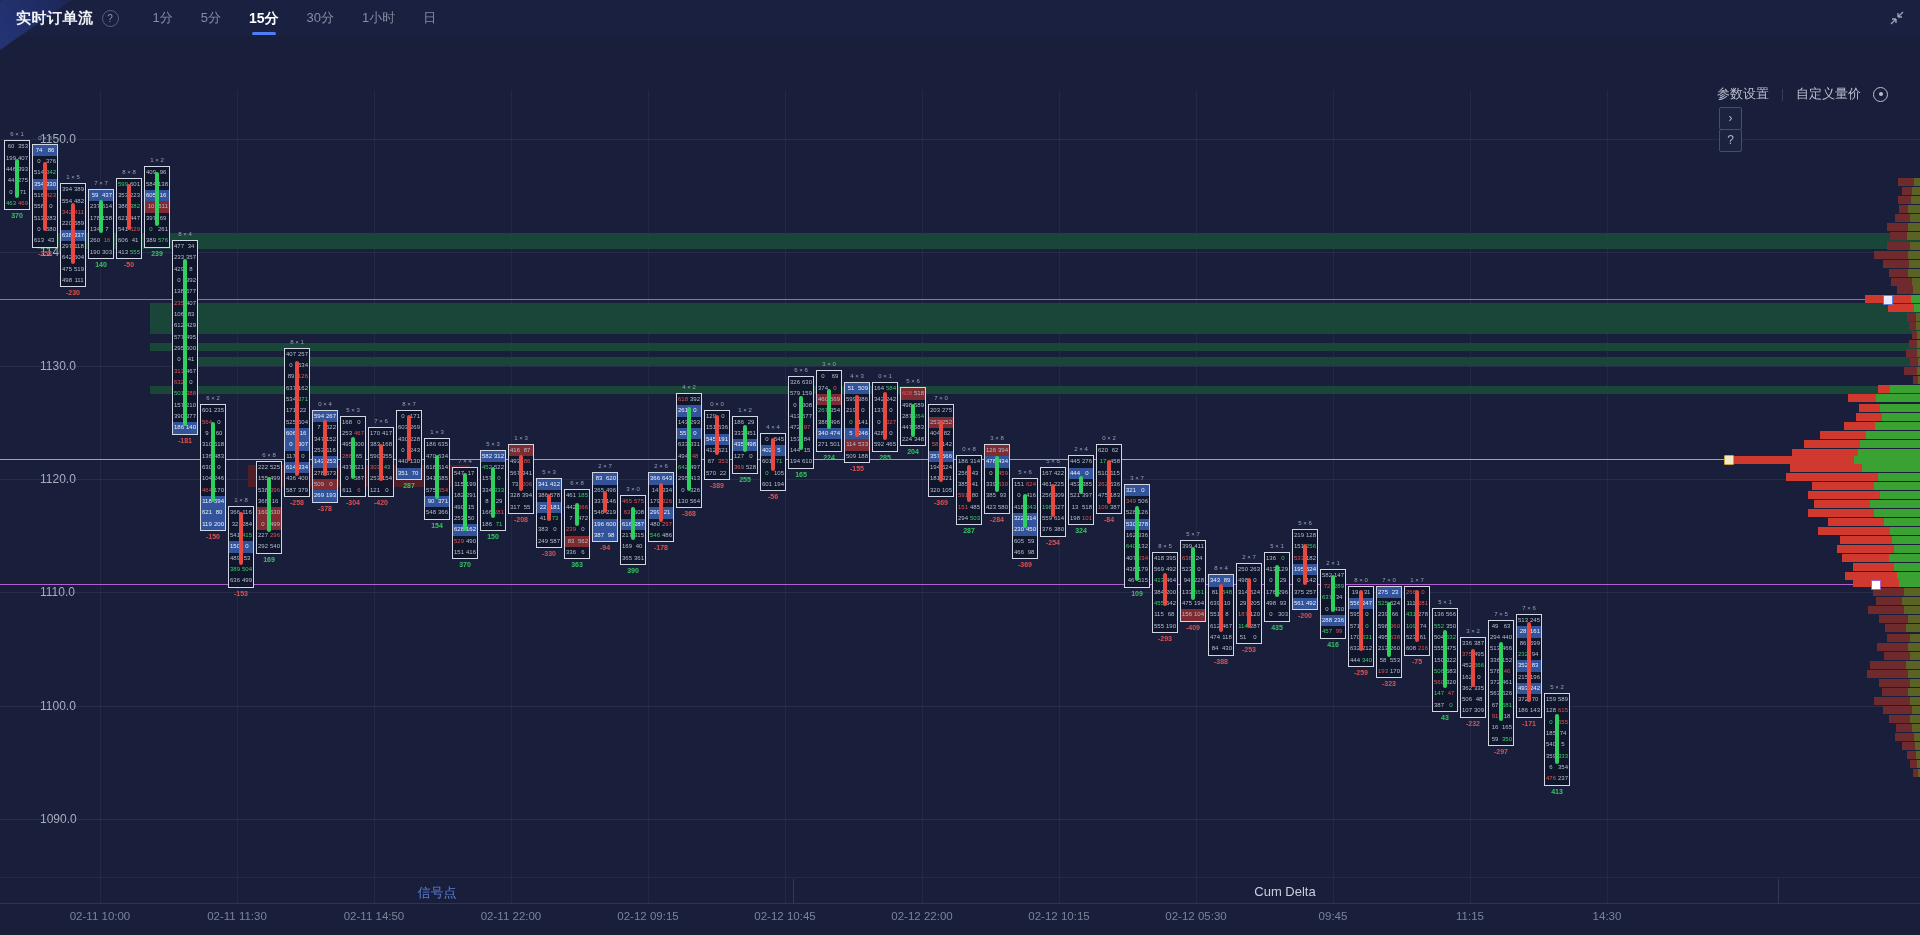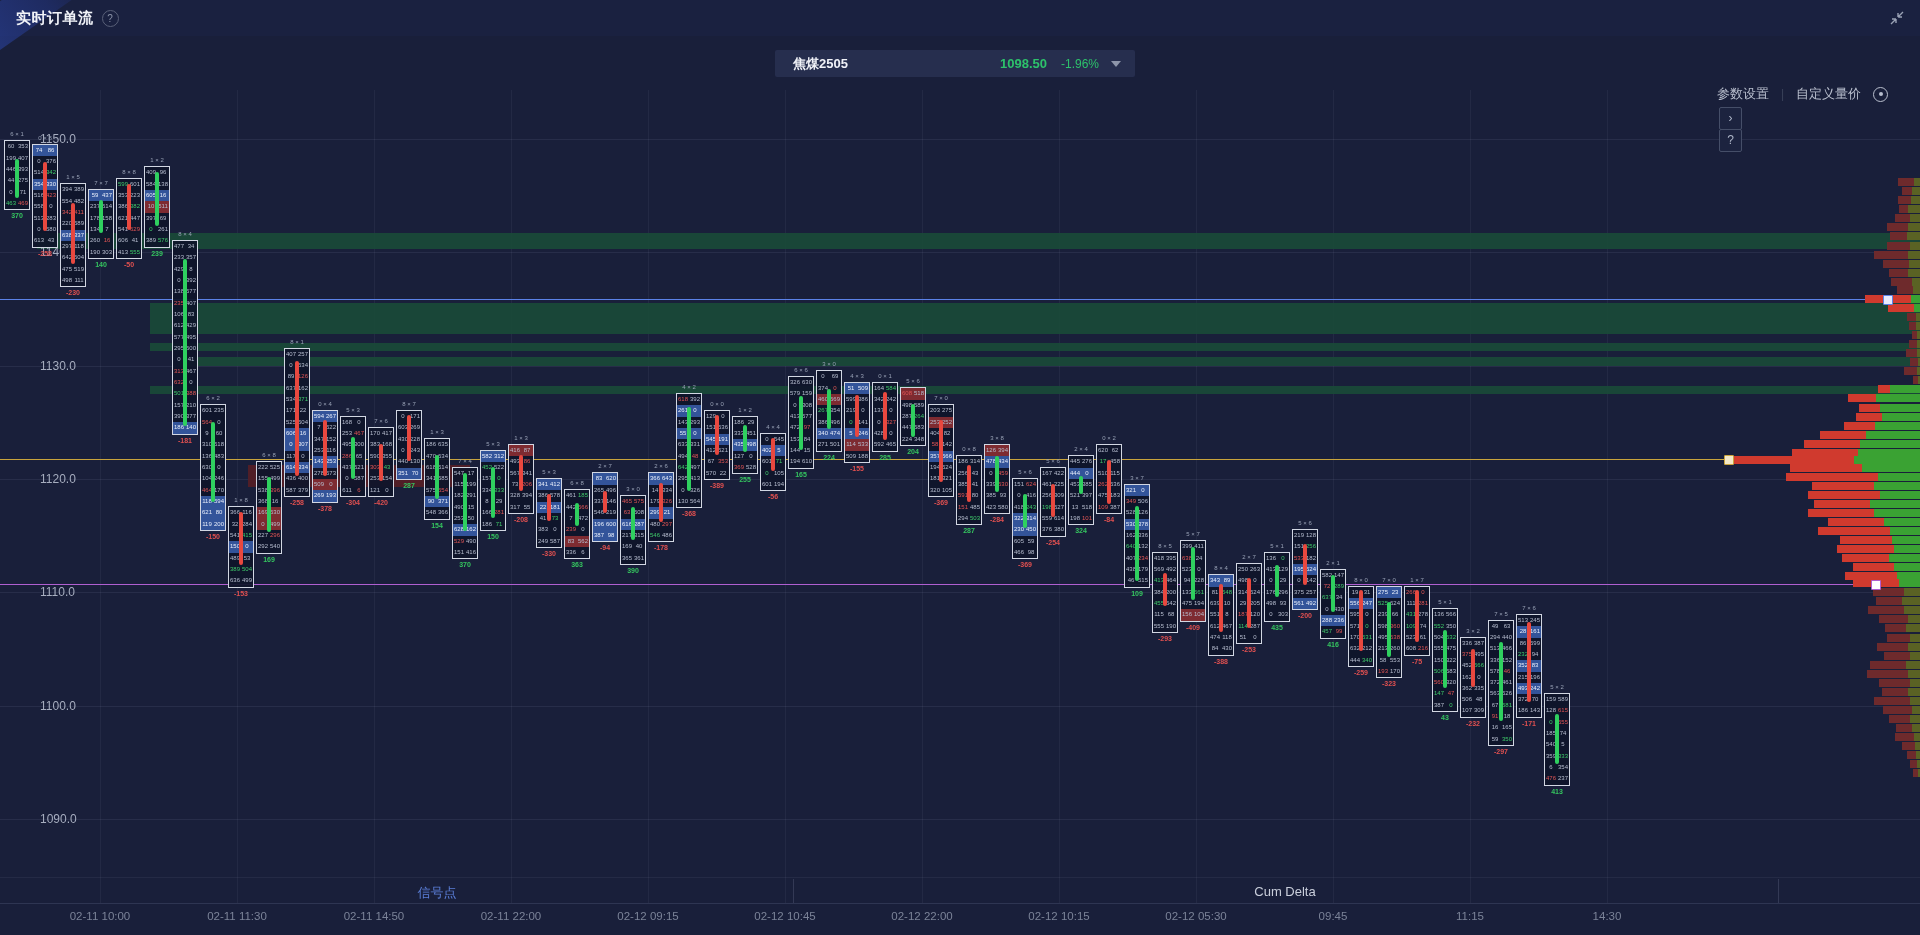--- a/index.html
+++ b/index.html
@@ -2274,33 +2274,35 @@
         <div class="cbody" style="left: 11px; top: 29.6026px; height: 50.6686px; background: rgb(47, 208, 95);"></div>
         <div class="cfoot" style="top: 103.64px; color: rgb(53, 196, 95);">413</div>
       </div>
     </div>
 
   <div class="topbar">
     <div class="ribbon"></div>
     <div class="tb-row">
       <span class="app-title">实时订单流</span>
       <span class="help-circle">?</span>
+      <div class="tabs" id="tabs">
+          <span class="tab">1分</span>
+          <span class="tab">5分</span>
+          <span class="tab active">15分</span>
+          <span class="tab">30分</span>
+          <span class="tab">1小时</span>
+          <span class="tab">日</span>
+        </div>
     </div>
     <svg class="fs-icon" viewBox="0 0 18 18">
       <path d="M15 3 L10 8 M10 8 h4 M10 8 v-4" stroke="#9aa2b5" stroke-width="1.4" fill="none"></path>
       <path d="M3 15 L8 10 M8 10 h-4 M8 10 v4" stroke="#9aa2b5" stroke-width="1.4" fill="none"></path>
     </svg>
   </div>
 
-  <div class="symbol-bar">
-    <span class="symbol-name">焦煤2505</span>
-    <span class="symbol-price">1098.50</span>
-    <span class="symbol-change">-1.96%</span>
-    <span class="chev"></span>
-  </div>
 
   <div class="toolbar">
     <span class="tool-link">参数设置</span>
     <span class="tool-sep">|</span>
     <span class="tool-link">自定义量价</span>
     <span class="eye"></span>
   </div>
 
   <div class="side-btn" style="left:1719px;top:107px">›</div>
   <div class="side-btn" style="left:1719px;top:129px">?</div>

